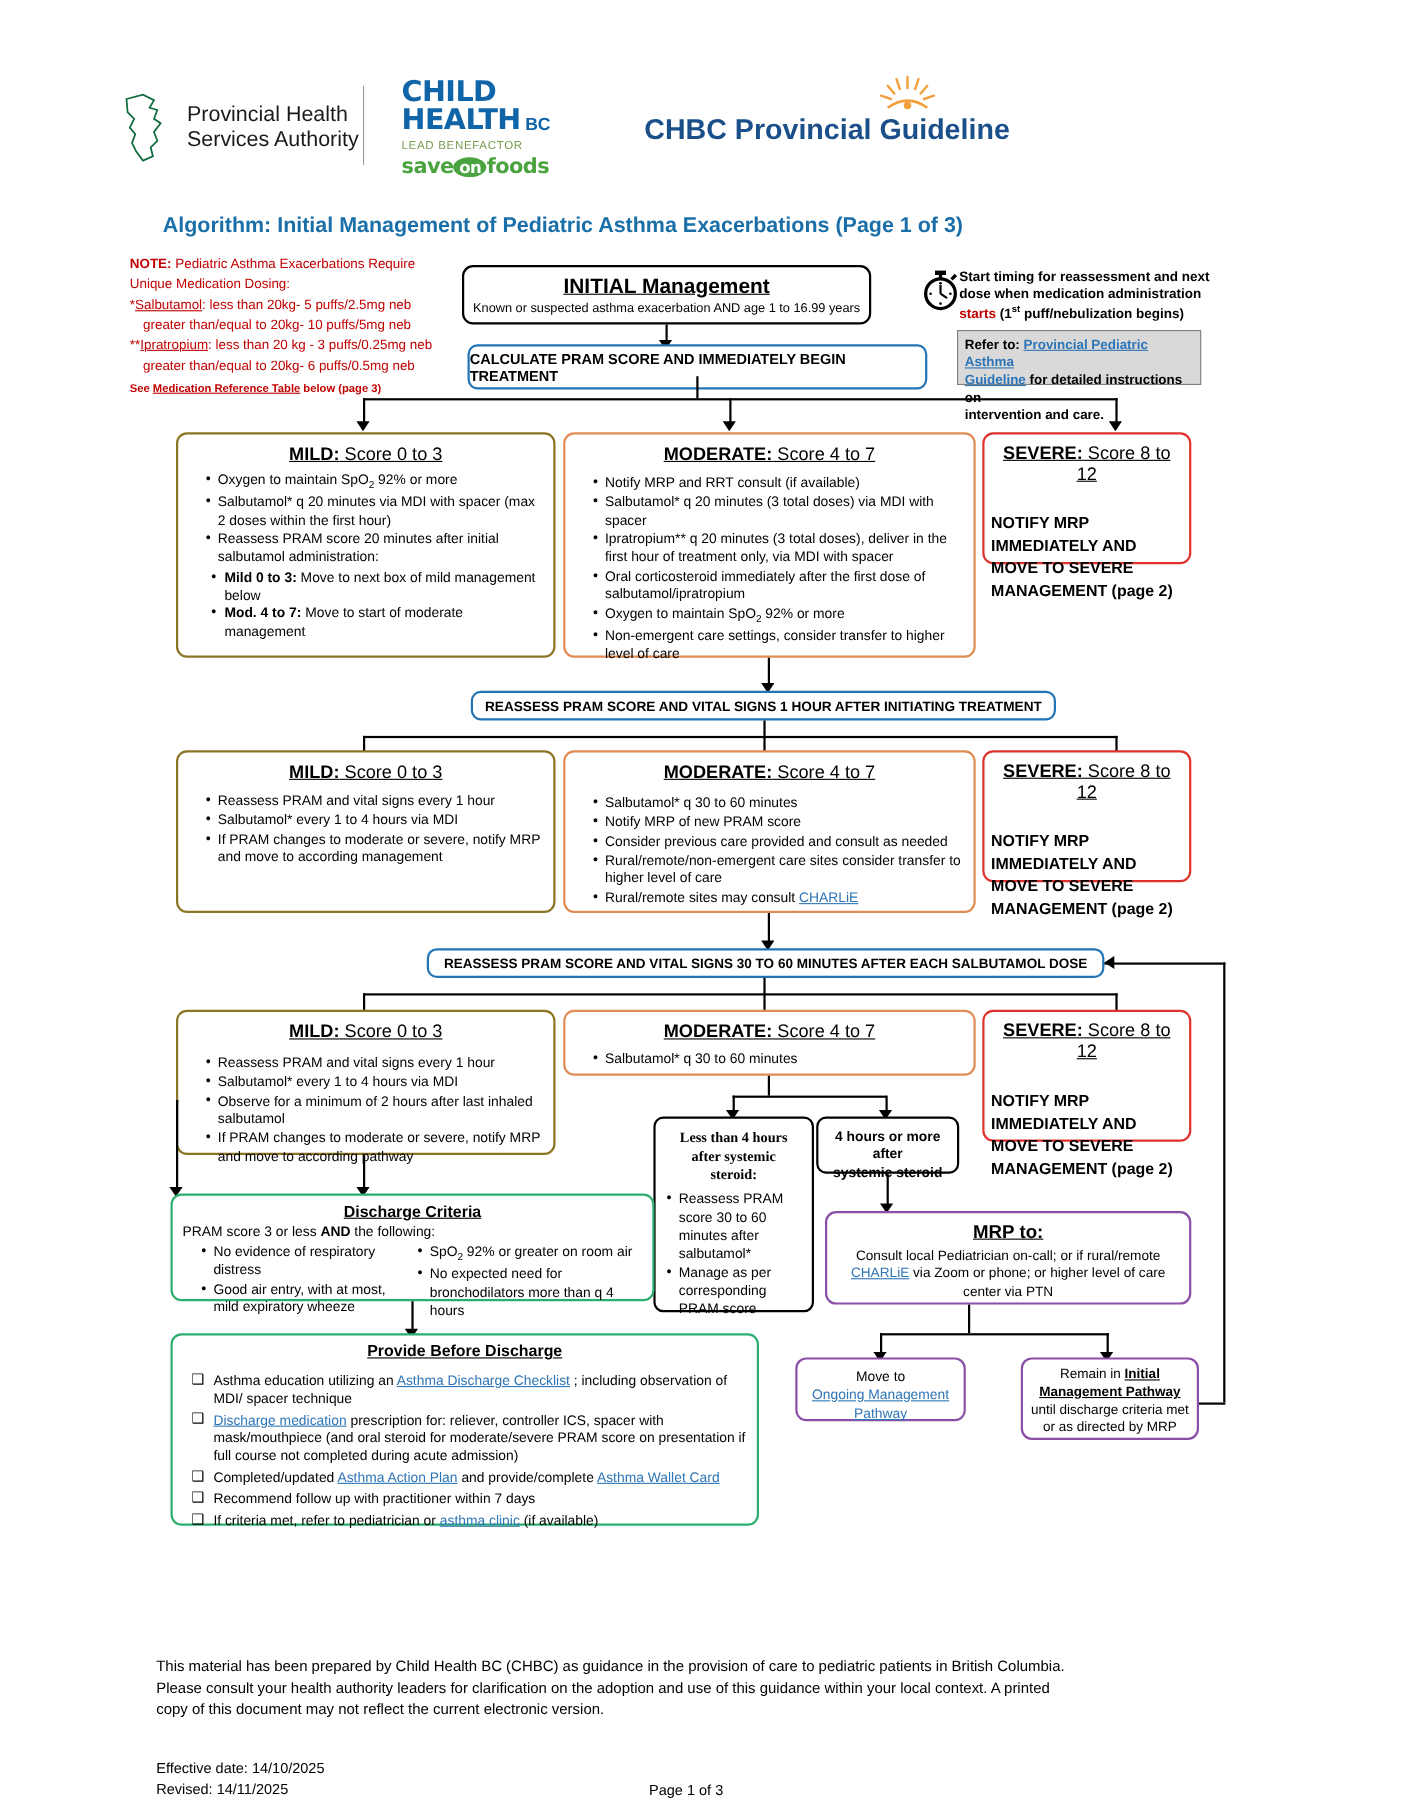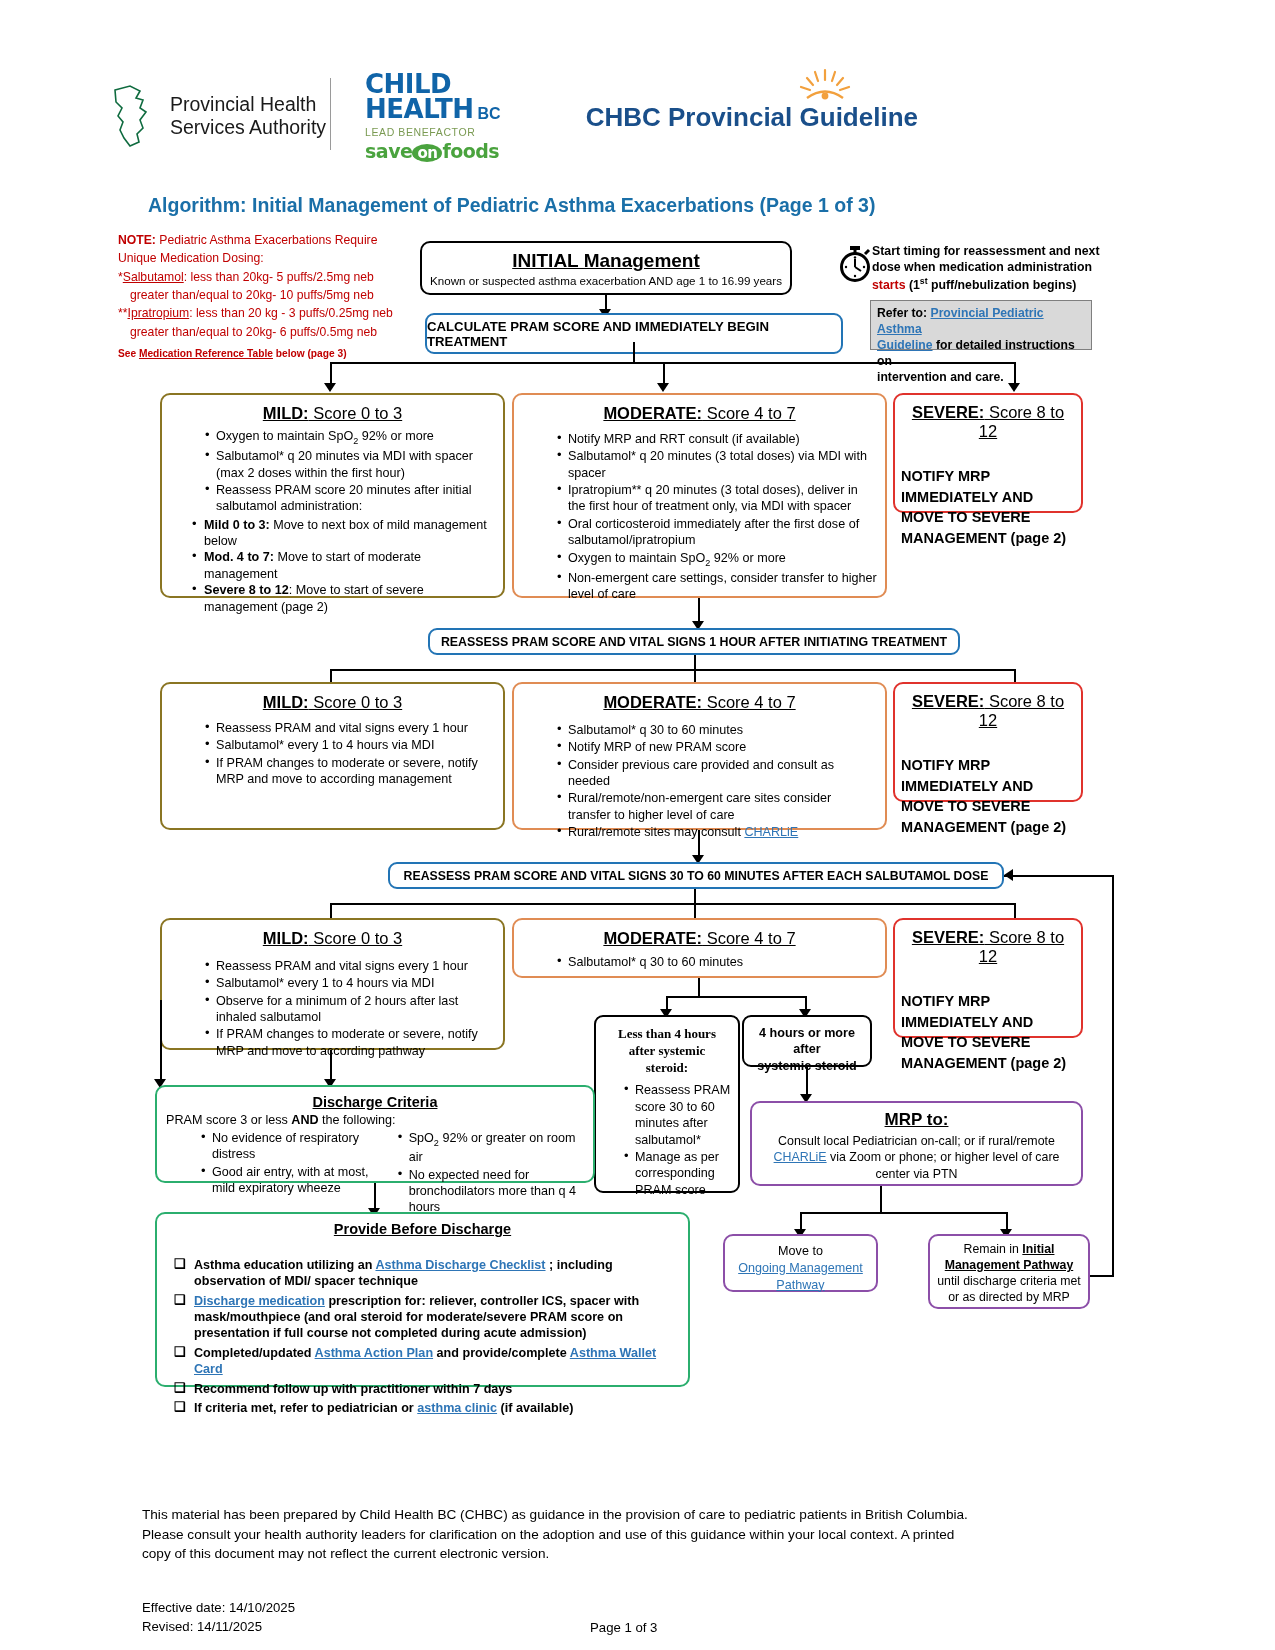--- a/index.html
+++ b/index.html
@@ -48,21 +48,21 @@
   .b-orange{ border:2.2px solid #e08c54; }
   .b-red   { border:2.6px solid #e0322c; }
   .b-green { border:2.2px solid #2bae6e; }
   .b-purple{ border:2.2px solid #8c4fa8; }
 
   .bx-title { text-align:center; font-weight:bold; font-size:16.5px; }
   .bx-title .ul { text-decoration:underline; }
   .bx-title .reg { font-weight:normal; }
 
   ul.bl { margin:5px 0 0 0; padding-left:17px; list-style:none; }
-  ul.bl > li { position:relative; padding-left:11px; margin-bottom:1px; font-size:12.6px; line-height:1.30;margin-left:18px; }
+  ul.bl > li { position:relative; padding-left:11px; margin-bottom:1px; font-size:12.6px; line-height:1.30; }
   ul.bl > li::before { content:"•"; position:absolute; left:0; top:-1px; font-size:13px; }
   ul.bl2 { margin:2px 0 0 0; padding-left:22px; list-style:none; }
   ul.bl2 > li { position:relative; padding-left:12px; margin-bottom:0px; font-size:12.6px; line-height:1.30; }
   ul.bl2 > li::before { content:"•"; position:absolute; left:0; top:-1px; font-size:13px; }
   ul.cb { margin:4px 0 0 0; padding-left:6px; list-style:none; }
   ul.cb > li { position:relative; padding-left:22px; margin-bottom:3px; font-size:12.6px; line-height:1.30; }
   ul.cb > li::before { content:"\2751"; position:absolute; left:2px; top:-1px; font-size:13px; }
 
   .lnk { color:#2e75b6; text-decoration:underline; }
   .bold { font-weight:bold; }
@@ -200,21 +200,20 @@
   <div class="box b-gold" style="left:160px; top:393px; width:345px; height:205px; padding:9px 8px 0;">
     <div class="bx-title"><span class="ul">MILD:</span><span class="ul reg"> Score 0 to 3</span></div>
     <ul class="bl">
       <li>Oxygen to maintain SpO<span class="sub">2</span> 92% or more</li>
       <li>Salbutamol* q 20 minutes via MDI with spacer (max 2 doses within the first hour)</li>
       <li>Reassess PRAM score 20 minutes after initial salbutamol administration:</li>
     </ul>
     <ul class="bl2">
       <li><b>Mild 0 to 3:</b><span> Move to next box of mild management below</span></li>
       <li><b>Mod. 4 to 7:</b><span> Move to start of moderate management</span></li>
-      <li><b>Severe 8 to 12</b><span>: Move to start of severe management (page 2)</span></li>
     </ul>
   </div>
 
   <div class="box b-orange" style="left:512px; top:393px; width:375px; height:205px; padding:9px 8px 0;">
     <div class="bx-title"><span class="ul">MODERATE:</span><span class="ul reg"> Score 4 to 7</span></div>
     <ul class="bl" style="margin-top:8px;">
       <li>Notify MRP and RRT consult (if available)</li>
       <li>Salbutamol* q 20 minutes (3 total doses) via MDI with spacer</li>
       <li>Ipratropium** q 20 minutes (3 total doses), deliver in the first hour of treatment only, via MDI with spacer</li>
       <li>Oral corticosteroid immediately after the first dose of salbutamol/ipratropium</li>
@@ -400,21 +399,21 @@
         <li>No expected need for bronchodilators more than q 4 hours</li>
       </ul>
     </div>
   </div>
 
   <div class="ln vh" style="left:374px; top:1183px; height:26px;"></div>
   <div class="arrow-d" style="left:368px; top:1208px;"></div>
 
   <div class="box b-green" style="left:155px; top:1212px; width:535px; height:175px; padding:7px 9px 0;">
     <div class="bx-title" style="font-size:14.5px;"><span class="ul">Provide Before Discharge</span></div>
-    <ul class="cb" style="margin-top:20px;font-weight:bold;">
+    <ul class="cb" style="margin-top:10px;">
       <li><span>Asthma education utilizing an </span><span class="lnk">Asthma Discharge Checklist</span><span> ; including observation of MDI/ spacer technique</span></li>
       <li><span class="lnk">Discharge medication</span><span> prescription for: reliever, controller ICS, spacer with mask/mouthpiece (and oral steroid for moderate/severe PRAM score on presentation if full course not completed during acute admission)</span></li>
       <li><span>Completed/updated </span><span class="lnk">Asthma Action Plan</span><span> and provide/complete </span><span class="lnk">Asthma Wallet Card</span></li>
       <li>Recommend follow up with practitioner within 7 days</li>
       <li><span>If criteria met, refer to pediatrician or </span><span class="lnk">asthma clinic</span><span>  (if available)</span></li>
     </ul>
   </div>
 
   <div class="disclaimer">
     <div>This material has been prepared by Child Health BC (CHBC) as guidance in the provision of care to pediatric patients in British Columbia.</div>

